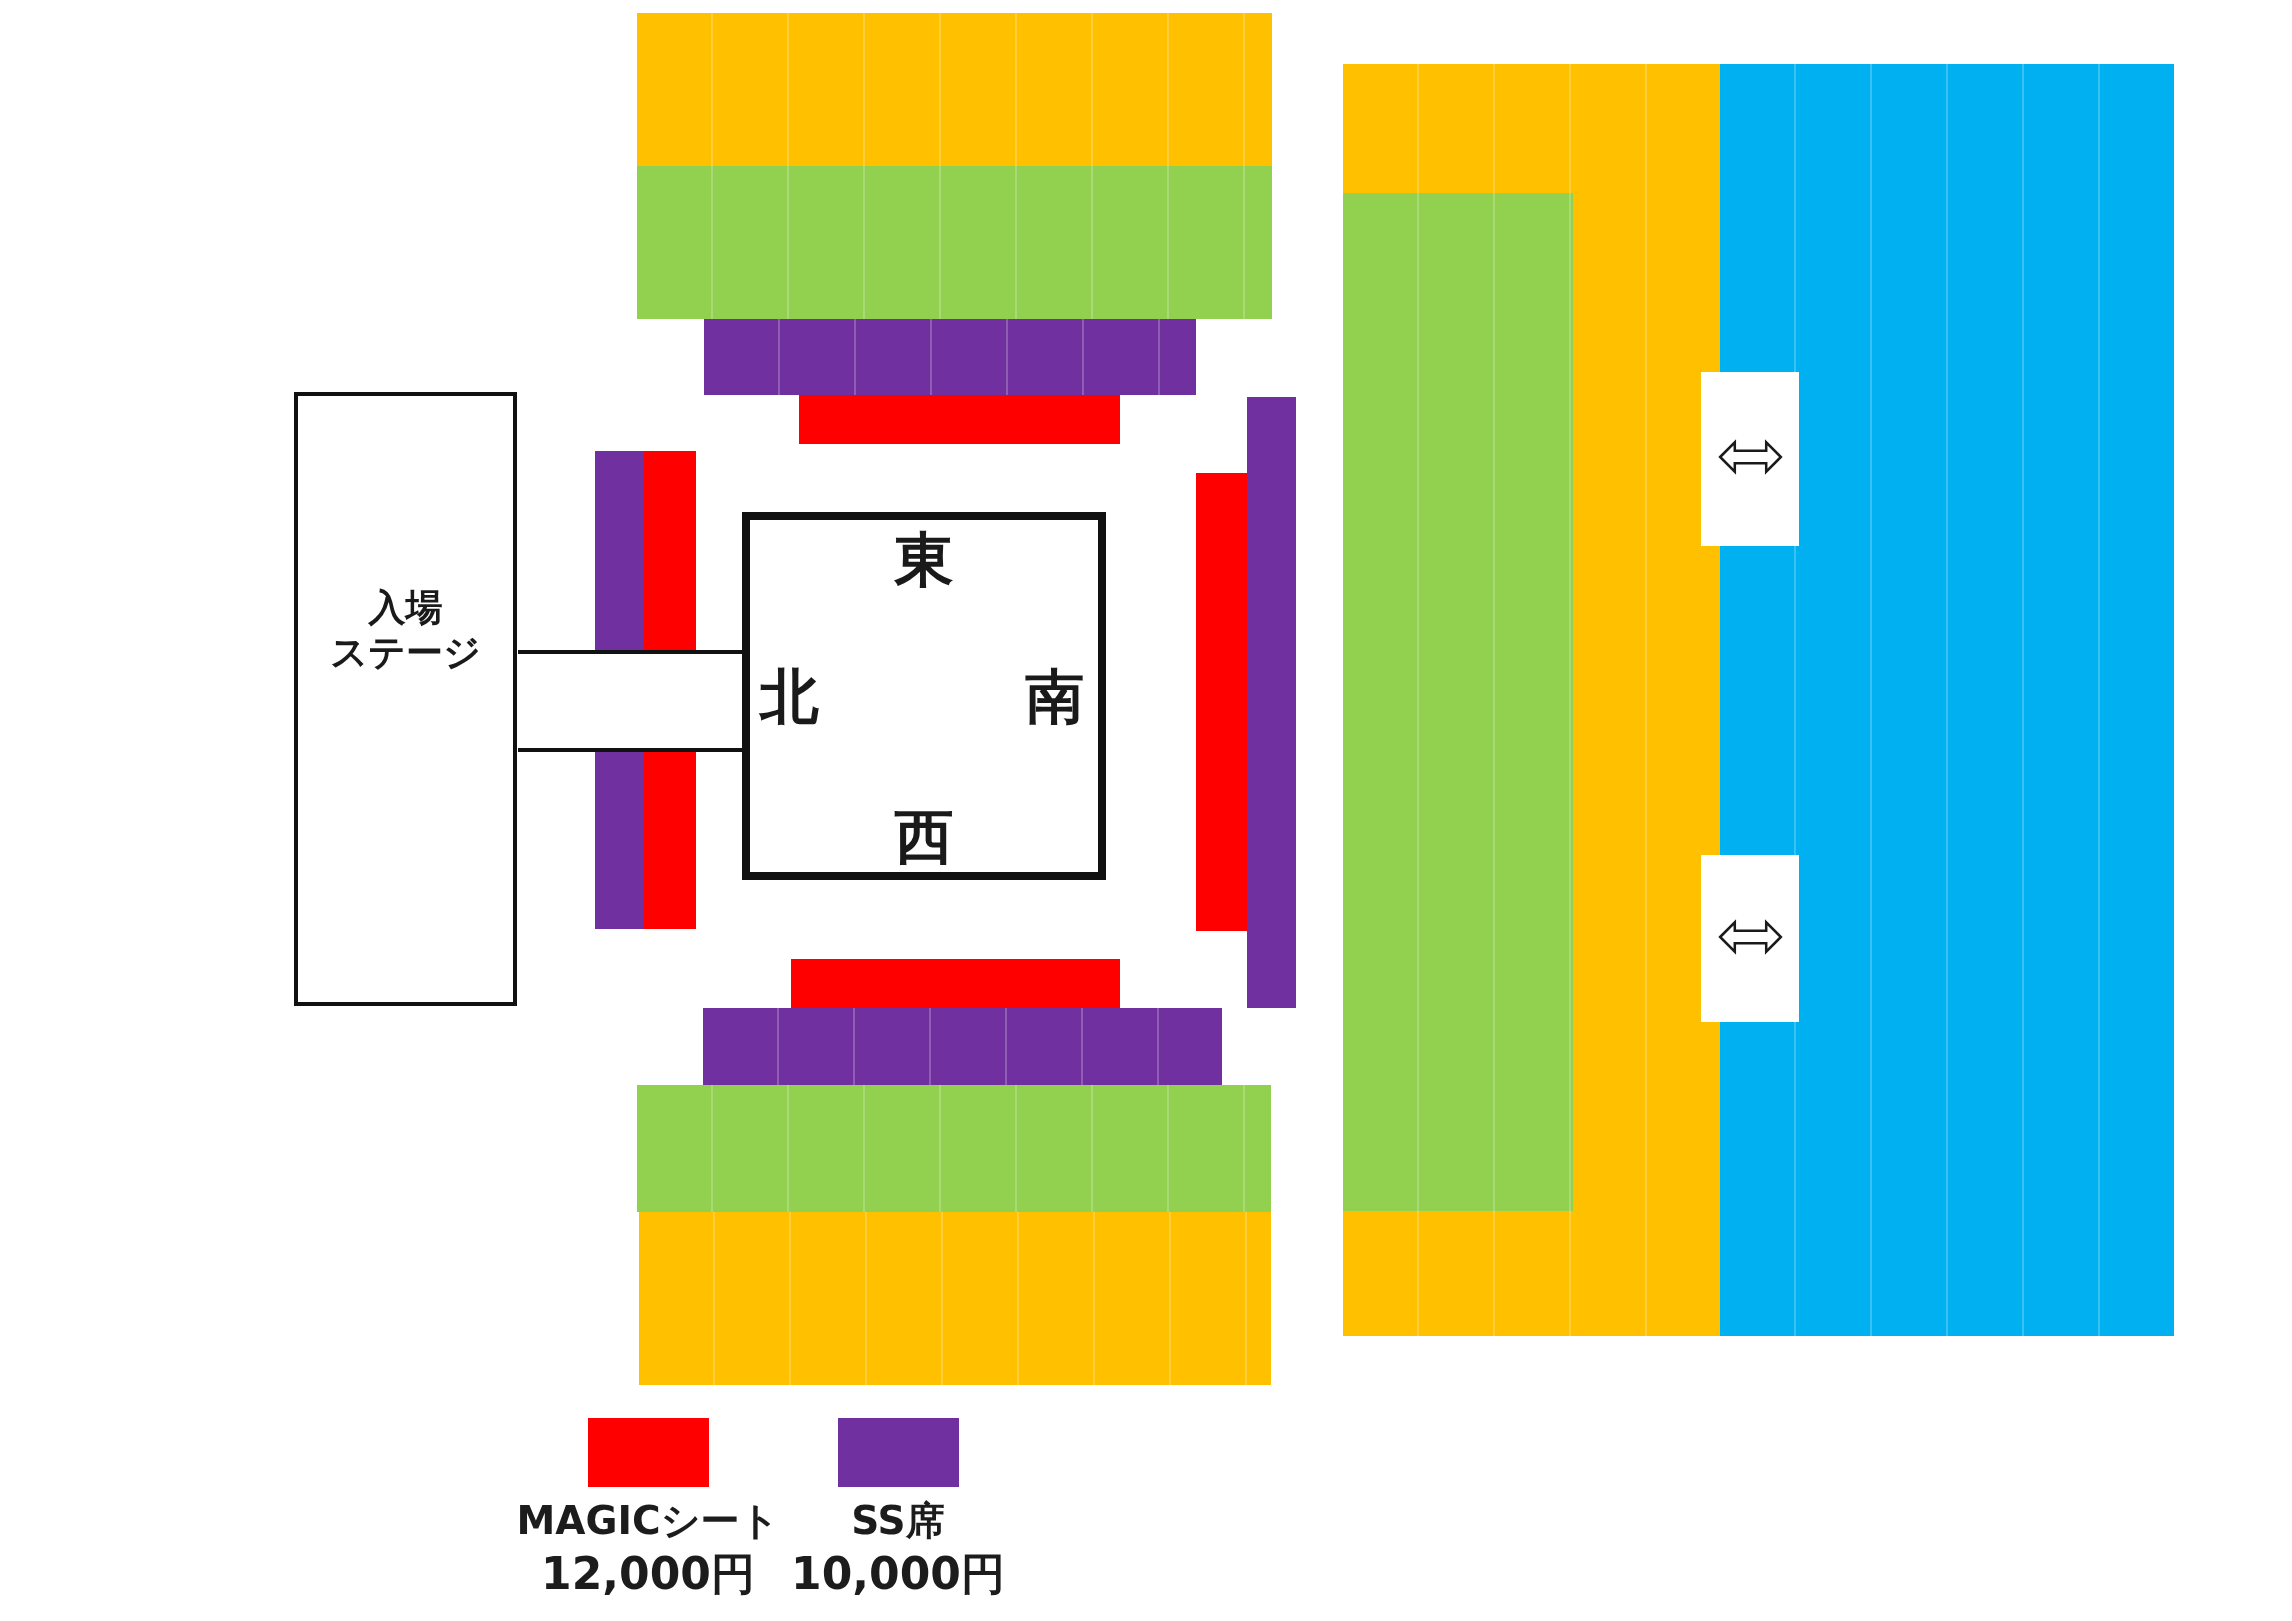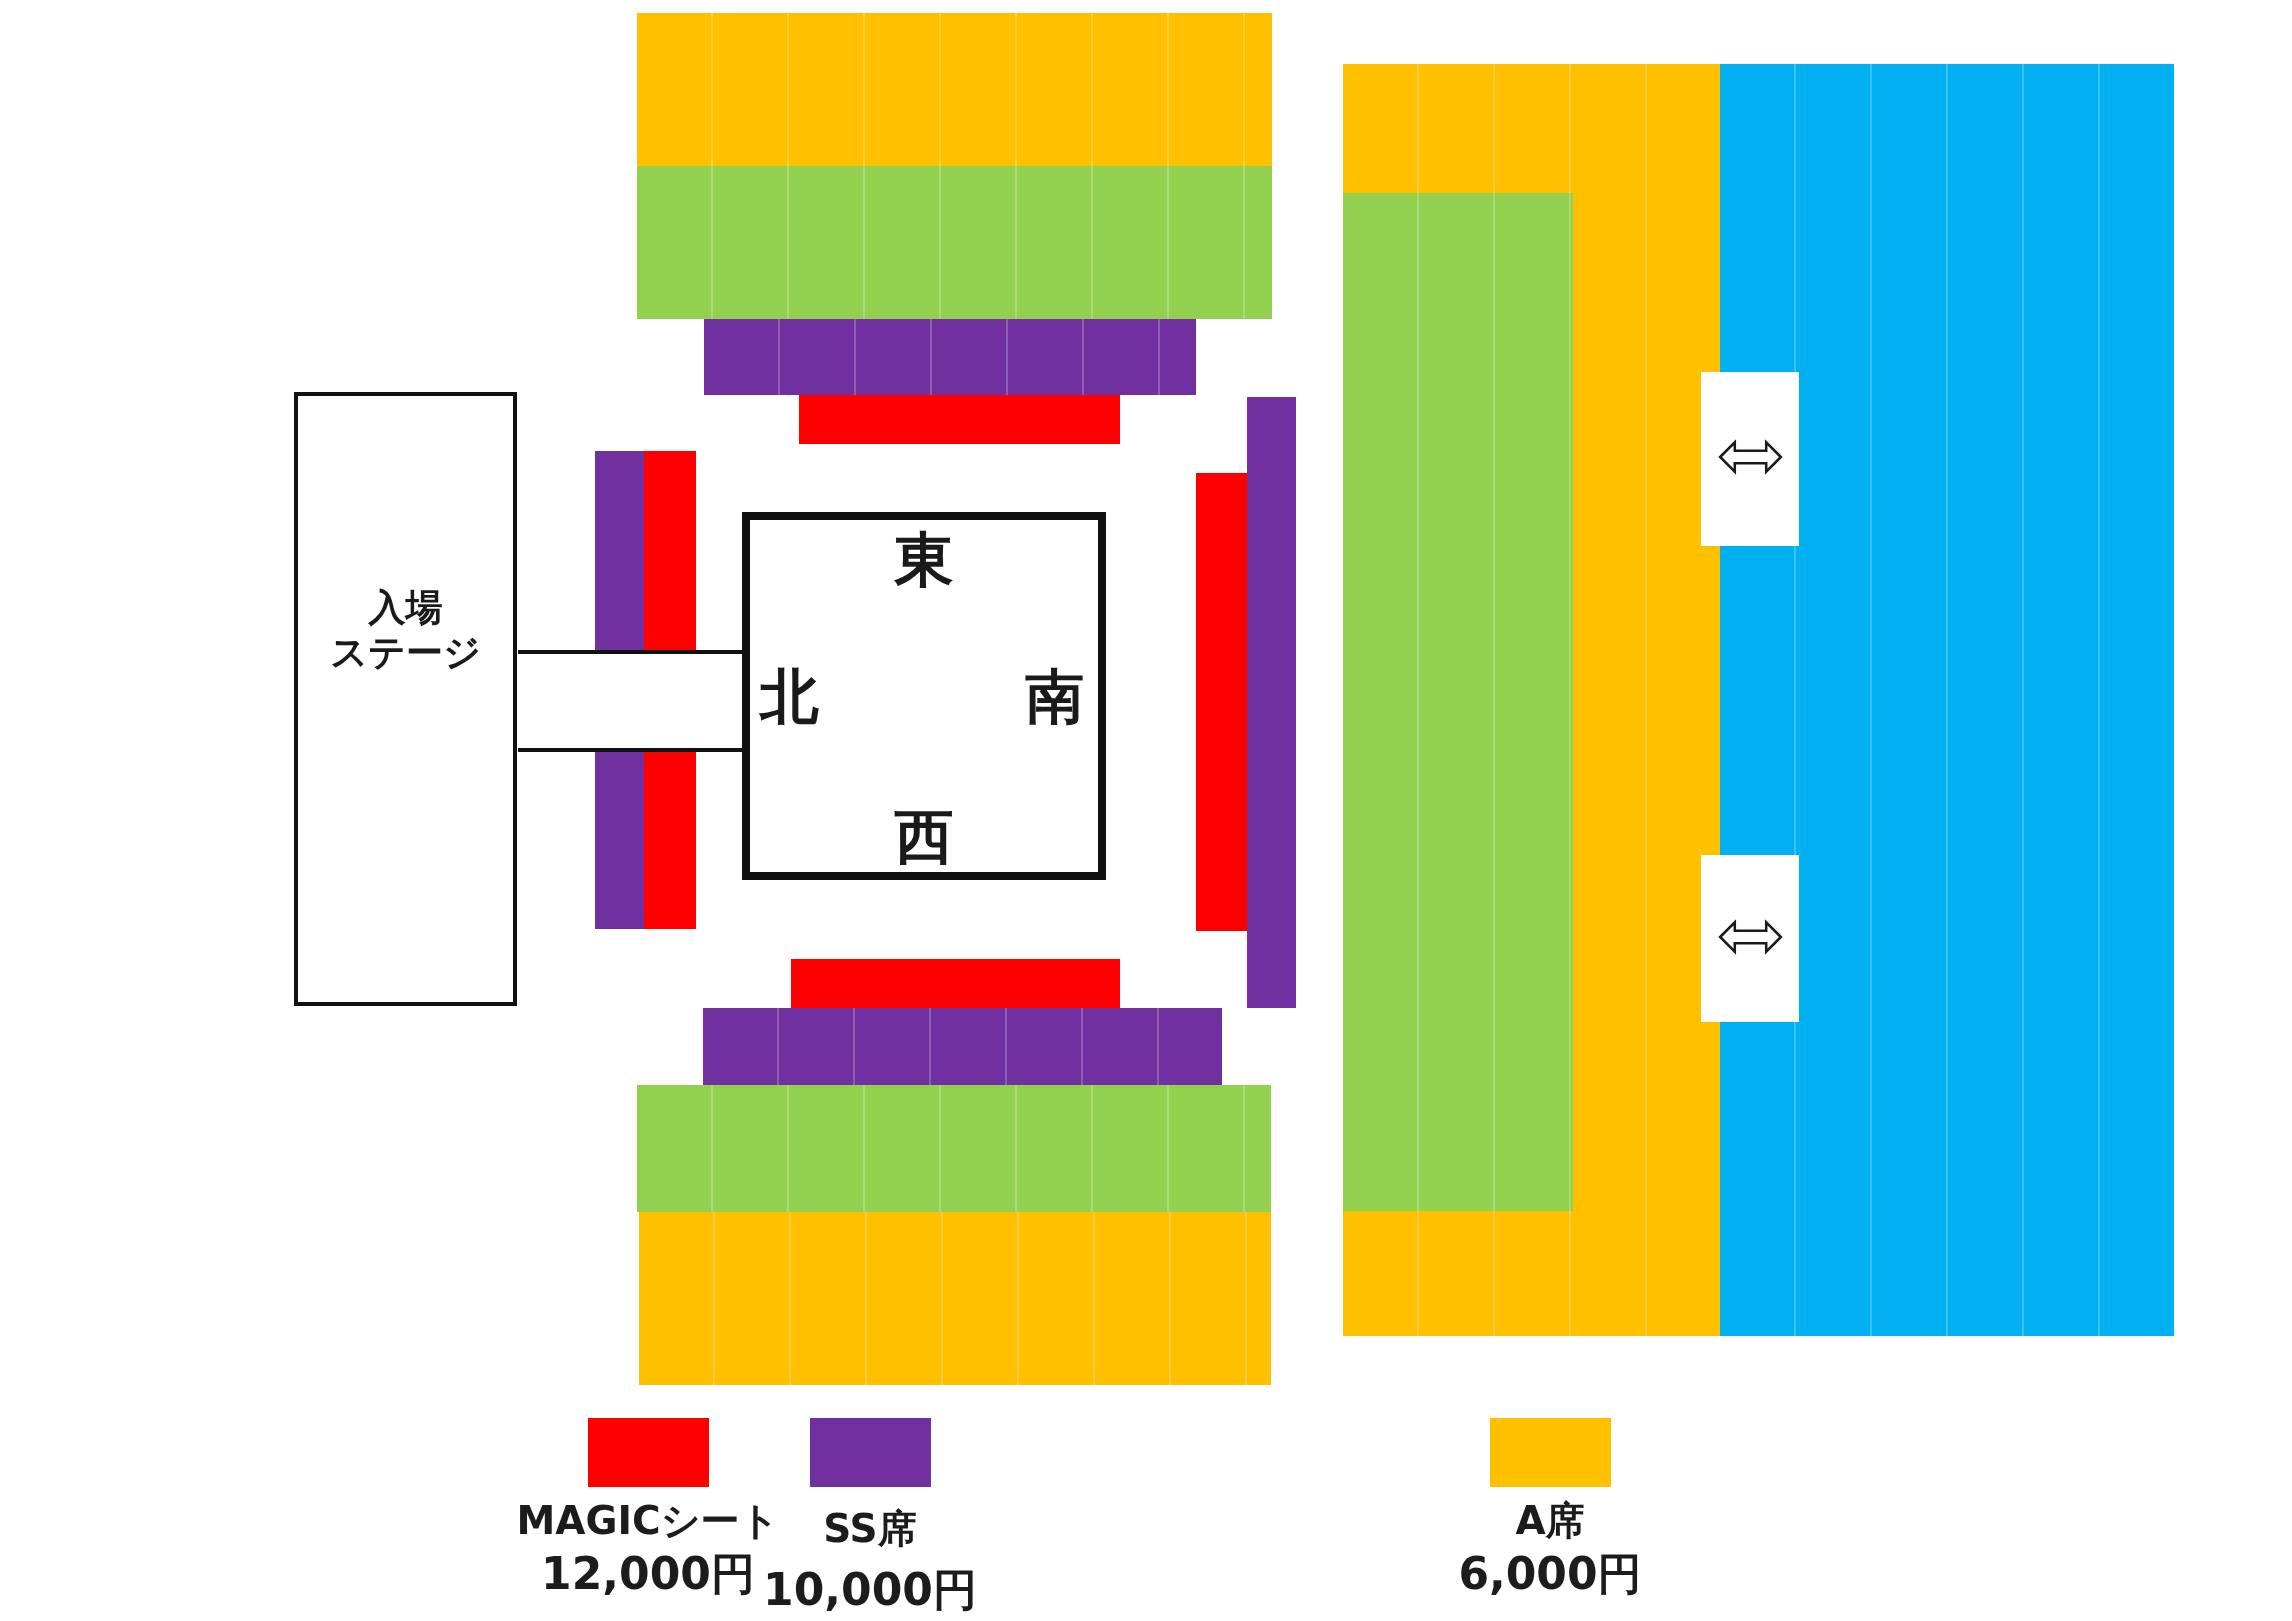--- a/index.html
+++ b/index.html
@@ -106,25 +106,20 @@
     <span class="ring-label north">北</span>
     <span class="ring-label south">南</span>
     <span class="ring-label west">西</span>
   </div>
 
   <div class="legend-item" style="left:501px;">
     <div class="swatch" style="background-color: rgb(255, 0, 0);"></div>
     <div class="legend-name">MAGICシート</div>
     <div class="legend-price">12,000円</div>
   </div>
-  <div class="legend-item" style="left:723px;gap:8px;">
+  <div class="legend-item" style="left:751px;">
     <div class="swatch" style="background-color: rgb(112, 48, 160);"></div>
     <div class="legend-name">SS席</div>
     <div class="legend-price">10,000円</div>
-  </div>
-  <div class="legend-item" style="left:1403px;">
-    <div class="swatch" style="background-color: rgb(255, 192, 0);"></div>
-    <div class="legend-name">A席</div>
-    <div class="legend-price">6,000円</div>
   </div>
 
 </div>
 
 
 </body></html>

